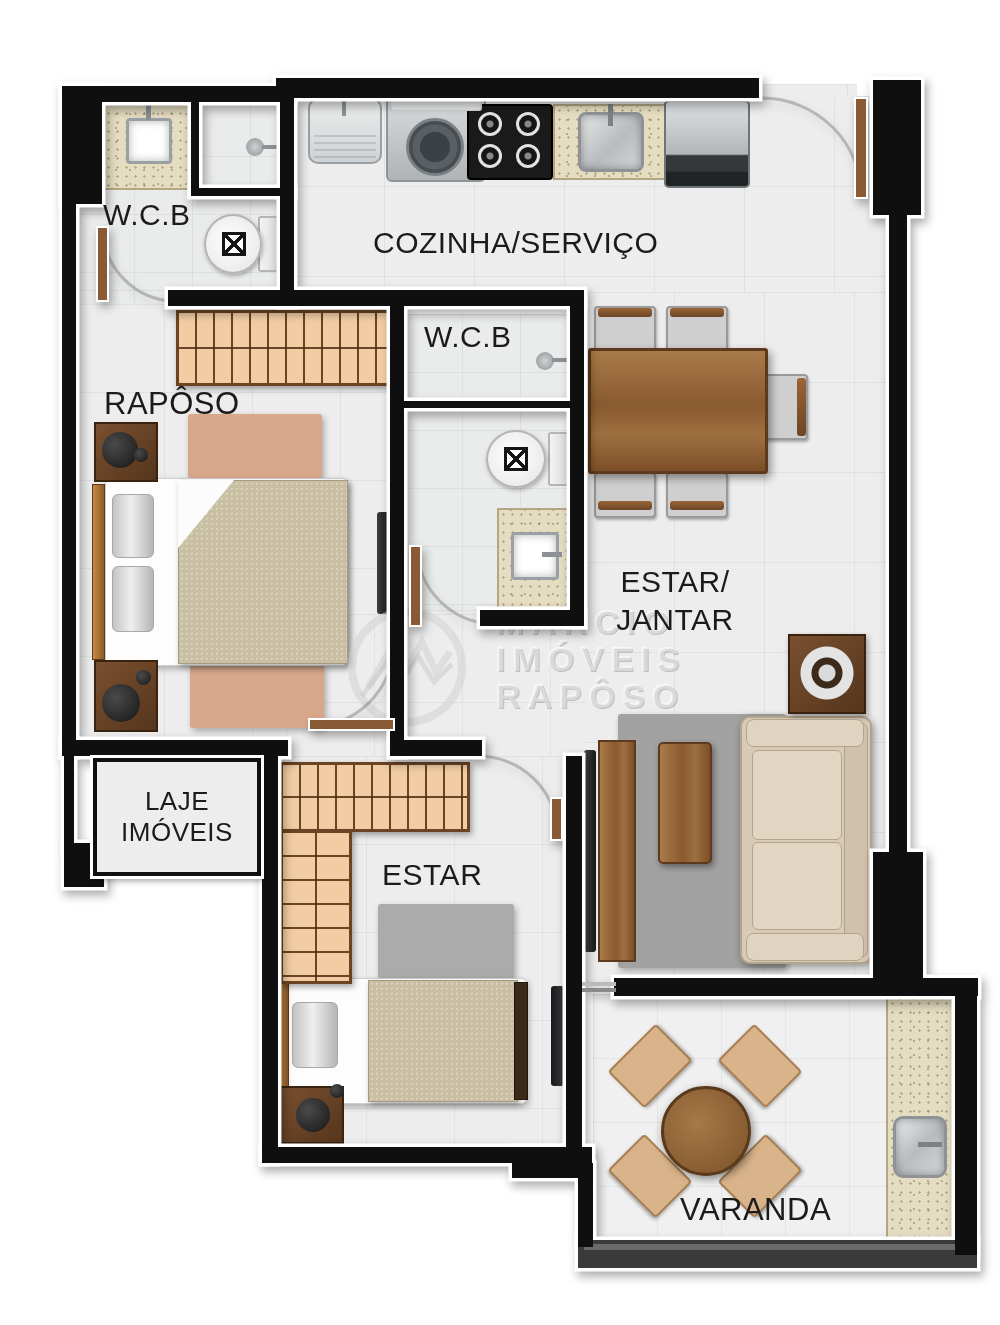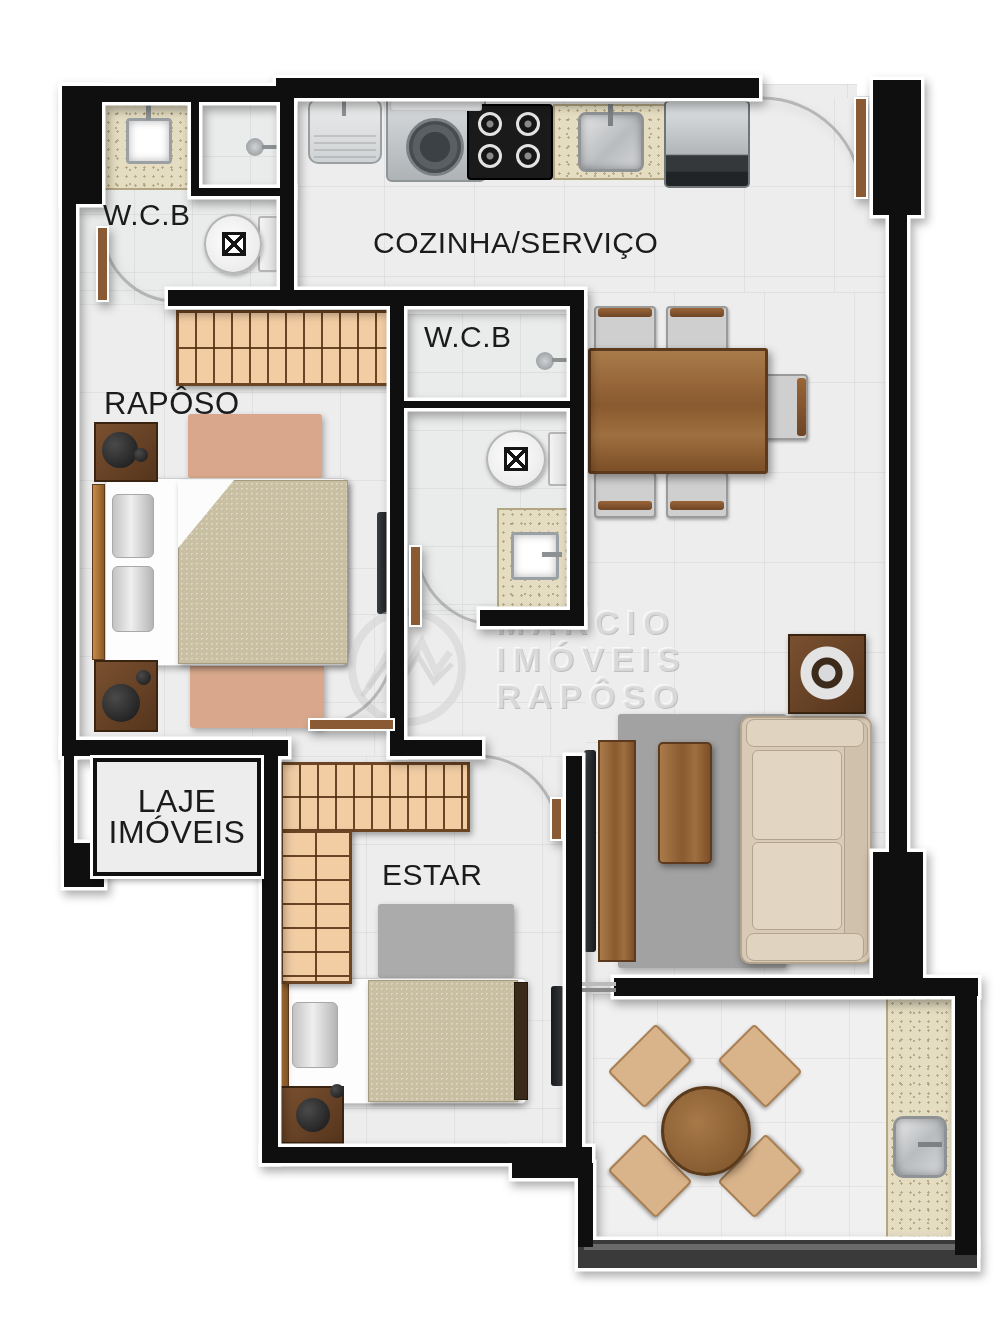--- a/index.html
+++ b/index.html
@@ -118,21 +118,21 @@
   <div class="abs blanket" style="left:178px;top:480px;width:170px;height:184px;z-index:26"></div>
   <div class="abs" style="left:178px;top:480px;width:0;height:0;border-top:68px solid #fcfcfc;border-right:56px solid transparent;z-index:27"></div>
   <div class="abs rug-pink" style="left:190px;top:664px;width:134px;height:64px;z-index:22"></div>
   <div class="abs wood-dark" style="left:94px;top:660px;width:64px;height:72px;z-index:26"></div>
   <div class="abs lamp" style="left:102px;top:684px;width:38px;height:38px;z-index:27"></div>
   <div class="abs lamp" style="left:136px;top:670px;width:15px;height:15px;z-index:27"></div>
   <div class="abs" style="left:377px;top:512px;width:13px;height:102px;background:linear-gradient(90deg,#3a3d40,#17191b);border-radius:3px;z-index:28"></div>
 
   <div class="abs" style="left:93px;top:758px;width:168px;height:118px;background:#ededee;border:4px solid #101010;
               box-shadow:0 0 0 3px #ffffff,3px 5px 6px rgba(0,0,0,.35);z-index:45;display:flex;align-items:center;justify-content:center;text-align:center;">
-    <div class="label" style="position:static;font-size:32px;line-height:31px;">
+    <div class="label" style="position:static;font-size:26px;line-height:31px;">
       <span style="display:block">LAJE</span>
       <span style="display:block">IMÓVEIS</span>
     </div>
   </div>
 
   <div class="abs hangers" style="left:280px;top:762px;width:190px;height:70px;z-index:28;box-shadow:2px 3px 6px rgba(0,0,0,.35)"></div>
   <div class="abs shelves" style="left:280px;top:830px;width:72px;height:154px;z-index:28;box-shadow:2px 3px 6px rgba(0,0,0,.35)"></div>
   <div class="abs rug-gray" style="left:378px;top:904px;width:136px;height:74px;z-index:22"></div>
   <div class="abs mattress" style="left:287px;top:978px;width:240px;height:126px;z-index:24"></div>
   <div class="abs" style="left:280px;top:982px;width:9px;height:118px;background:linear-gradient(90deg,#c98a45,#8a5a28);border:1px solid #5d3a1d;z-index:25"></div>
@@ -276,15 +276,20 @@
       <rect x="410" y="546" width="11" height="80"></rect>
       <rect x="309" y="719" width="85" height="11"></rect>
       <rect x="551" y="798" width="11" height="42"></rect>
     </g>
   </svg>
 
   <div class="abs label" style="left:103px;top:198px;">W.C.B</div>
   <div class="abs label" style="left:373px;top:226px;">COZINHA/SERVIÇO</div>
   <div class="abs label" style="left:424px;top:320px;">W.C.B</div>
   <div class="abs label" style="left:104px;top:386px;font-size:31px;">RAPÔSO</div>
+  <div class="abs label" style="left:600px;top:563px;width:150px;text-align:center;line-height:38px;">
+    <span style="display:block">ESTAR/</span>
+    <span style="display:block">JANTAR</span>
+  </div>
   <div class="abs label" style="left:382px;top:858px;">ESTAR</div>
+  <div class="abs label" style="left:680px;top:1192px;font-size:31px;">VARANDA</div>
 
 </div>
 
 </body></html>

